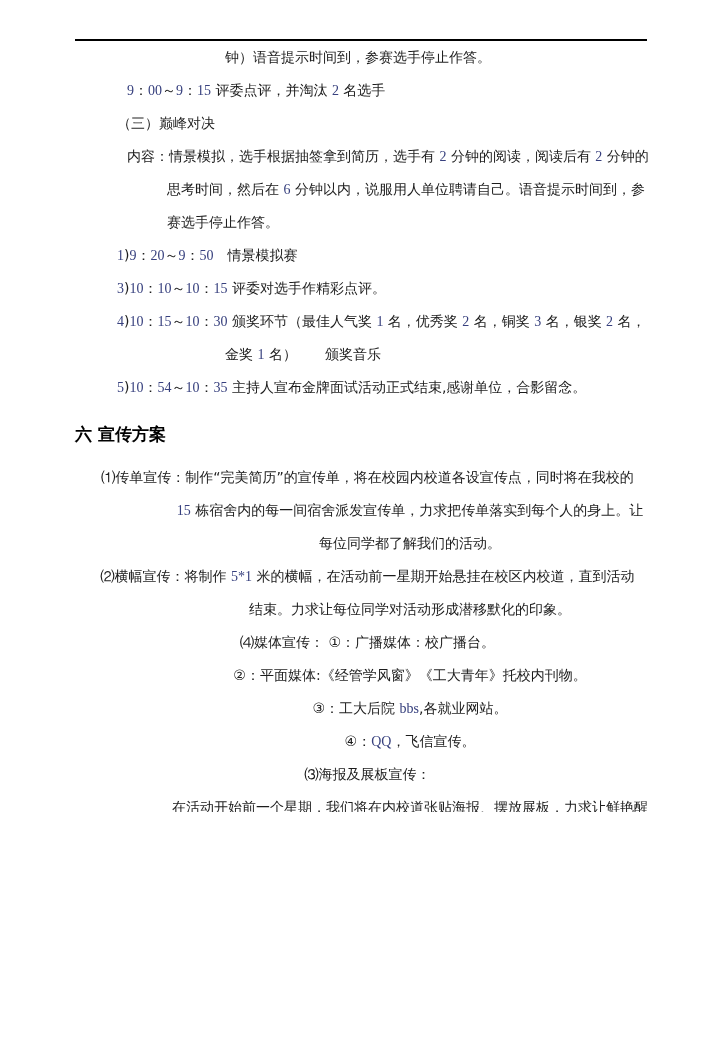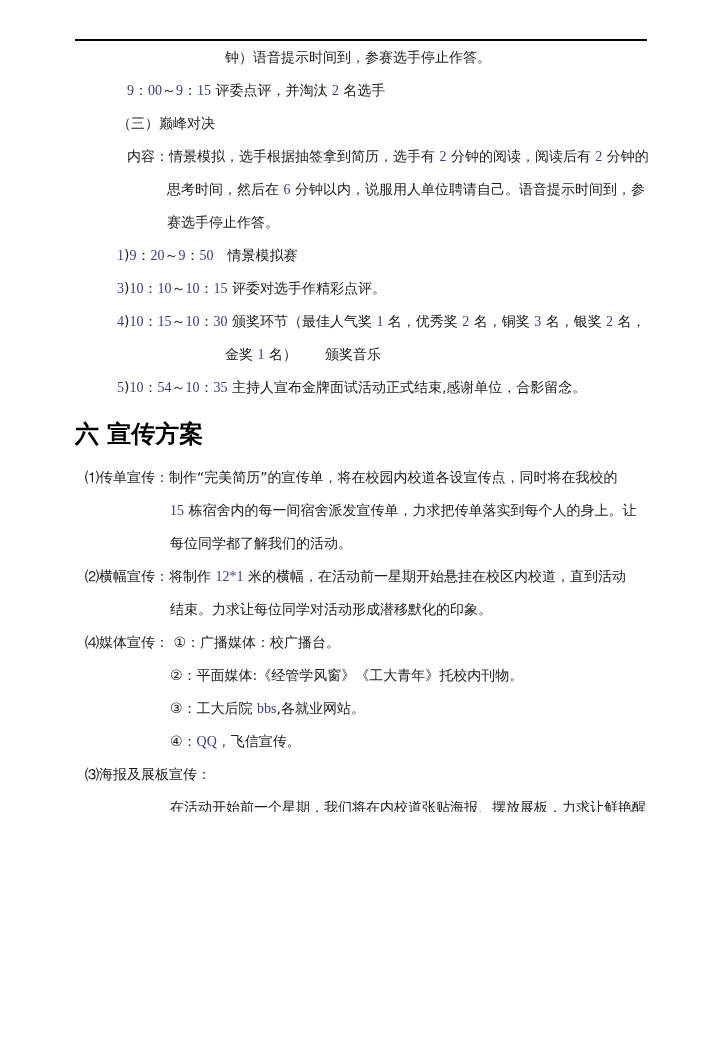--- a/index.html
+++ b/index.html
@@ -31,24 +31,24 @@
     white-space: pre-line;
     color: #1c1c1c;
   }
   
   .ind-carry   { padding-left: 150px; margin-top: 16px; }
   .ind-time    { padding-left: 52px; }
   .ind-sec     { padding-left: 42px; margin-top: 30px; }
   .ind-desc    { padding-left: 92px; text-indent: -40px; }
   .ind-item    { padding-left: 42px; }
   .ind-item-wrap { padding-left: 150px; text-indent: -108px; }
-  .ind-promo   { padding-left: 95px; text-indent: -85px; }
+  .ind-promo   { padding-left: 95px; text-indent: -85px; text-align: center; }
   .heading {
     margin: 14px 0 10px 0;
-    font-size: 24px;
+    font-size: 17px;
     font-weight: bold;
     color: #000000;
     line-height: 33px;
   }
   .footer {
     position: absolute;
     left: 0;
     top: 993px;
     width: 721px;
     text-align: center;
@@ -81,21 +81,21 @@
     <p class="t ind-item tint"><span class="ascii">3</span>)<span class="ascii">10</span>：<span class="ascii">10</span>～<span class="ascii">10</span>：<span class="ascii">15</span> 评委对选手作精彩点评。</p>
     <p class="t ind-item-wrap tint"><span class="ascii">4</span>)<span class="ascii">10</span>：<span class="ascii">15</span>～<span class="ascii">10</span>：<span class="ascii">30</span> 颁奖环节（最佳人气奖 <span class="ascii">1</span> 名，优秀奖 <span class="ascii">2</span> 名，铜奖 <span class="ascii">3</span> 名，银奖 <span class="ascii">2</span> 名，
 金奖 <span class="ascii">1</span> 名）　　颁奖音乐</p>
     <p class="t ind-item tint"><span class="ascii">5</span>)<span class="ascii">10</span>：<span class="ascii">54</span>～<span class="ascii">10</span>：<span class="ascii">35</span> 主持人宣布金牌面试活动正式结束,感谢单位，合影留念。</p>
 
     <h2 class="heading">六 宣传方案</h2>
 
     <p class="t ind-promo tint">⑴传单宣传：制作“完美简历”的宣传单，将在校园内校道各设宣传点，同时将在我校的
 <span class="ascii">15</span> 栋宿舍内的每一间宿舍派发宣传单，力求把传单落实到每个人的身上。让
 每位同学都了解我们的活动。</p>
-    <p class="t ind-promo tint">⑵横幅宣传：将制作 <span class="ascii">12*1</span> 米的横幅，在活动前一星期开始悬挂在校区内校道，直到活动
+    <p class="t ind-promo tint">⑵横幅宣传：将制作 <span class="ascii">5*1</span> 米的横幅，在活动前一星期开始悬挂在校区内校道，直到活动
 结束。力求让每位同学对活动形成潜移默化的印象。</p>
     <p class="t ind-promo tint">⑷媒体宣传： ①：广播媒体：校广播台。
 ②：平面媒体:《经管学风窗》《工大青年》托校内刊物。
 ③：工大后院 <span class="ascii">bbs</span>,各就业网站。
 ④：<span class="ascii">QQ</span>，飞信宣传。</p>
     <p class="t ind-promo tint">⑶海报及展板宣传：
 在活动开始前一个星期，我们将在内校道张贴海报、摆放展板，力求让鲜艳醒
 目的设计吸引广大学生对我们活动的关注。</p>
 
   </div>

